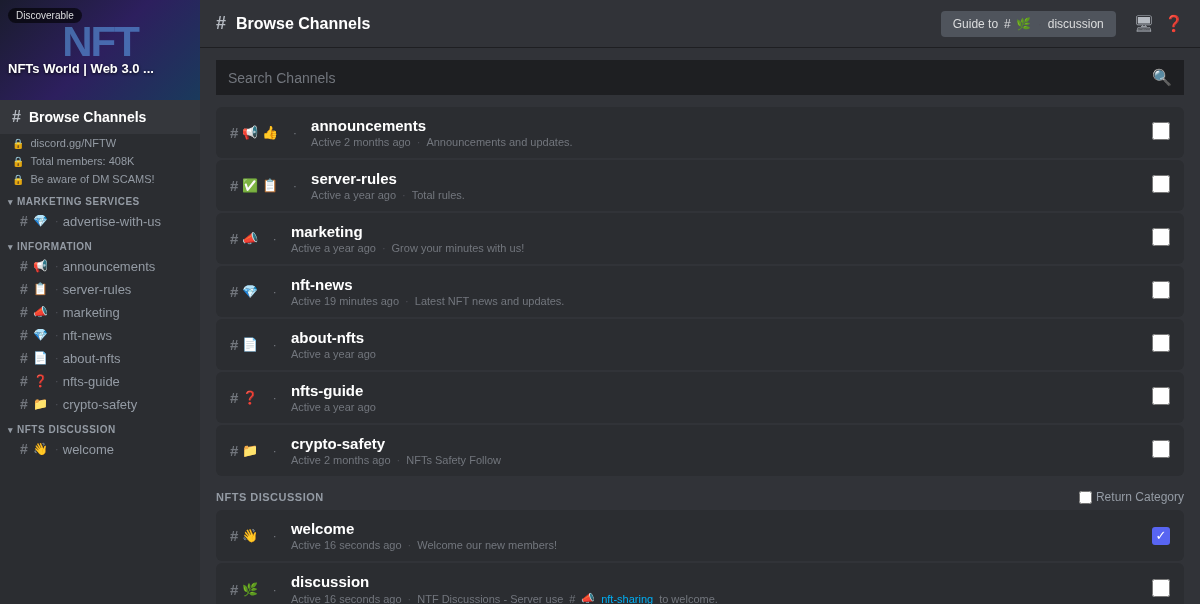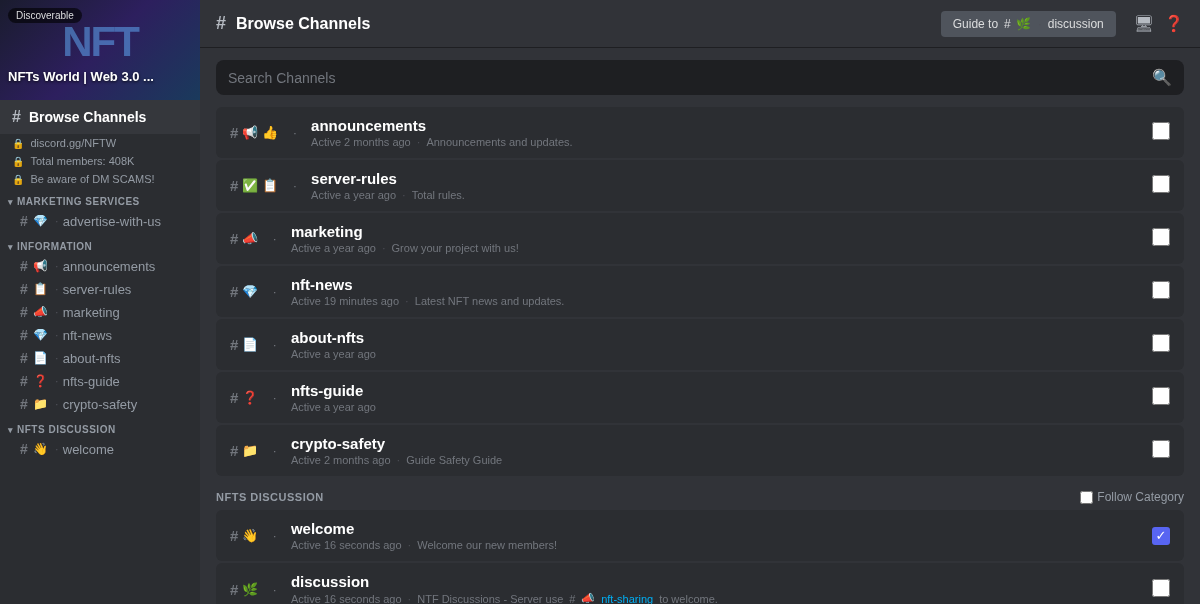--- a/index.html
+++ b/index.html
@@ -1,20 +1,20 @@
 <!DOCTYPE html>
 <html><head>
   <meta charset="utf-8">
   <style>
     * { box-sizing: border-box; margin: 0; padding: 0; }
     body { font-family: 'Segoe UI', Arial, sans-serif; background: #313338; color: #dcddde; display: flex; height: 604px; overflow: hidden; font-size: 13px; }
 
     
     .sidebar { width: 200px; background: #2b2d31; display: flex; flex-direction: column; height: 604px; overflow: hidden; flex-shrink: 0; }
-    .server-banner { width: 200px; height: 100px; background: linear-gradient(135deg, #1a1c2e 0%, #2d1f5e 50%, #1a3a5c 100%); position: relative; display: flex; align-items: flex-end; padding: 16px 8px; flex-shrink: 0; }
+    .server-banner { width: 200px; height: 100px; background: linear-gradient(135deg, #1a1c2e 0%, #2d1f5e 50%, #1a3a5c 100%); position: relative; display: flex; align-items: flex-end; padding: 24px 8px; flex-shrink: 0; }
     .server-name { font-size: 13px; font-weight: 700; color: #fff; text-shadow: 0 1px 3px rgba(0,0,0,0.8); }
     .discoverable-badge { position: absolute; top: 8px; left: 8px; background: rgba(0,0,0,0.6); border-radius: 10px; padding: 2px 8px; font-size: 10px; color: #dcddde; }
 
     .sidebar-browse-btn { display: flex; align-items: center; gap: 8px; padding: 8px 12px; background: #35373c; color: #fff; font-weight: 600; font-size: 14px; cursor: pointer; flex-shrink: 0; }
     .sidebar-browse-btn .hash-icon { color: #b5bac1; font-size: 16px; }
     .sidebar-info { font-size: 11px; color: #949ba4; padding: 3px 12px; display: flex; align-items: center; gap: 6px; }
     .sidebar-info .lock-icon { font-size: 10px; }
 
     .sidebar-category { font-size: 10px; font-weight: 700; color: #949ba4; text-transform: uppercase; padding: 8px 8px 2px 8px; display: flex; align-items: center; gap: 4px; letter-spacing: 0.5px; cursor: pointer; }
     .sidebar-category .chevron { font-size: 9px; }
@@ -31,21 +31,21 @@
     .main { flex: 1; display: flex; flex-direction: column; background: #313338; overflow: hidden; }
 
     .main-header { display: flex; align-items: center; gap: 10px; padding: 10px 16px; border-bottom: 1px solid #1e1f22; background: #313338; height: 48px; flex-shrink: 0; }
     .main-header-hash { font-size: 18px; color: #b5bac1; font-weight: 700; }
     .main-header-title { font-size: 16px; font-weight: 700; color: #fff; }
     .return-btn { margin-left: auto; background: #4f545c; color: #dcddde; border: none; border-radius: 4px; padding: 6px 12px; font-size: 12px; cursor: pointer; display: flex; align-items: center; gap: 6px; }
     .header-icons { display: flex; gap: 10px; align-items: center; margin-left: 8px; }
     .header-icon-btn { background: none; border: none; color: #b5bac1; cursor: pointer; font-size: 16px; }
 
     .search-bar-area { padding: 12px 16px; flex-shrink: 0; }
-    .search-bar { display: flex; align-items: center; background: #1e1f22; border-radius: 8px; padding: 8px 12px; gap: 8px; }
+    .search-bar { display: flex; align-items: center; background: #1e1f22; border-radius: 0; padding: 8px 12px; gap: 8px; }
     .search-bar input { background: none; border: none; outline: none; color: #dcddde; font-size: 14px; flex: 1; }
     .search-bar input::placeholder { color: #72767d; }
     .search-icon { color: #72767d; font-size: 16px; }
 
     .channels-list { flex: 1; overflow-y: auto; padding: 0 16px 16px 16px; }
     .channels-list::-webkit-scrollbar { width: 6px; }
     .channels-list::-webkit-scrollbar-thumb { background: #1e1f22; border-radius: 3px; }
 
     .channel-category-header { font-size: 11px; font-weight: 700; color: #949ba4; text-transform: uppercase; letter-spacing: 0.5px; padding: 12px 0 6px 0; display: flex; align-items: center; justify-content: space-between; }
     .follow-category-btn { display: flex; align-items: center; gap: 4px; font-size: 12px; color: #949ba4; cursor: pointer; text-transform: none; letter-spacing: 0; font-weight: 400; }
@@ -237,21 +237,21 @@
       <div class="channel-row-icons">
         <span style="color:#72767d;font-weight:700;font-size:15px;">#</span>
         <span>📣</span>
       </div>
       <span style="color:#72767d;margin:0 4px;">·</span>
       <div class="channel-row-info">
         <div class="channel-row-name">marketing</div>
         <div class="channel-row-meta">
           <span>Active a year ago</span>
           <span class="dot-sep">·</span>
-          <span class="desc">Grow your project with us!</span>
+          <span class="desc">Grow your minutes with us!</span>
         </div>
       </div>
       <div class="channel-row-checkbox">
         <input type="checkbox" style="">
       </div>
     </div>
 
     <div class="channel-row">
       <div class="channel-row-icons">
         <span style="color:#72767d;font-weight:700;font-size:15px;">#</span>
@@ -309,33 +309,33 @@
       <div class="channel-row-icons">
         <span style="color:#72767d;font-weight:700;font-size:15px;">#</span>
         <span>📁</span>
       </div>
       <span style="color:#72767d;margin:0 4px;">·</span>
       <div class="channel-row-info">
         <div class="channel-row-name">crypto-safety</div>
         <div class="channel-row-meta">
           <span>Active 2 months ago</span>
           <span class="dot-sep">·</span>
-          <span class="desc">Guide Safety Guide</span>
+          <span class="desc">NFTs Safety Follow</span>
         </div>
       </div>
       <div class="channel-row-checkbox">
         <input type="checkbox" style="">
       </div>
     </div>
 
     <div class="channel-category-header">
       <span>NFTS DISCUSSION</span>
       <div class="follow-category-btn">
         <input type="checkbox" style="">
-        <span>Follow Category</span>
+        <span>Return Category</span>
       </div>
     </div>
 
     <div class="channel-row">
       <div class="channel-row-icons">
         <span style="color:#72767d;font-weight:700;font-size:15px;">#</span>
         <span>👋</span>
       </div>
       <span style="color:#72767d;margin:0 4px;">·</span>
       <div class="channel-row-info">

